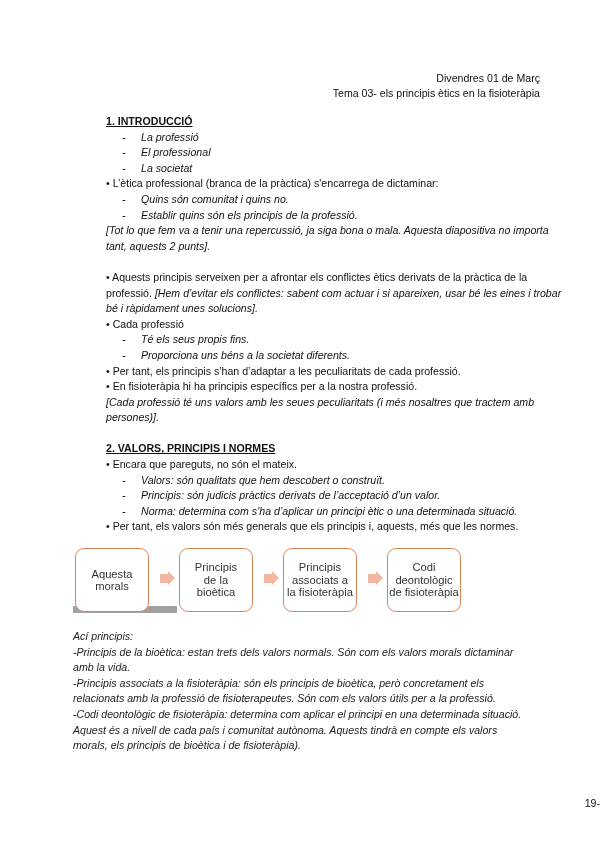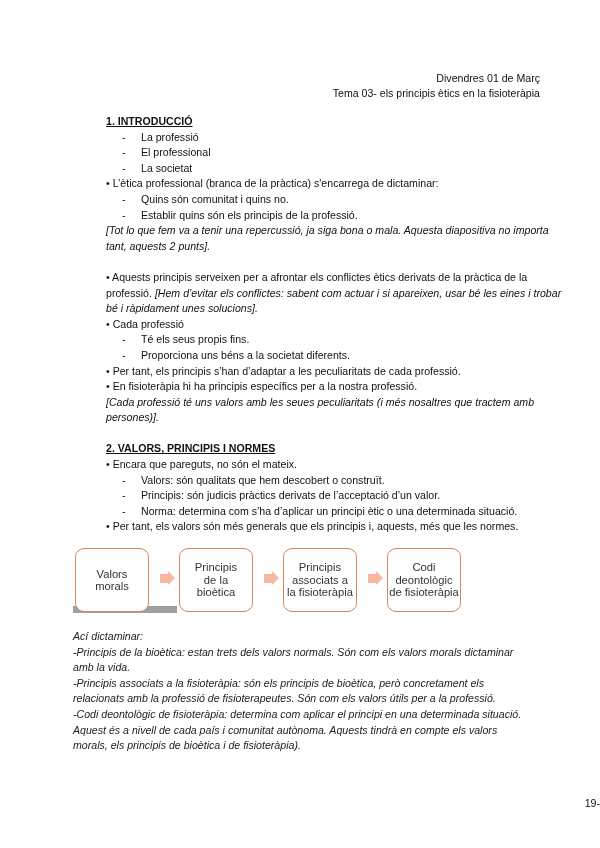--- a/index.html
+++ b/index.html
@@ -4,21 +4,21 @@
 <style>
   html, body { margin: 0; padding: 0; background: #ffffff; }
   body { width: 600px; height: 848px; position: relative; overflow: hidden;
          font-family: "Liberation Sans", sans-serif; color: #111; font-size: 10.6px; }
   .page { position: absolute; left: 0; top: 0; width: 600px; height: 848px; }
   .hdr { position: absolute; right: 60px; text-align: left; line-height: 16px; }
   .hdr1 { top: 70px; }
   .hdr2 { top: 85px; }
   .content { position: absolute; left: 73px; top: 114px; width: 460px; line-height: 15.6px; margin-left: 33px; }
   .h { font-weight: bold; text-decoration: underline; }
-  .dash { position: relative; padding-left: 35px; }
+  .dash { position: relative; padding-left: 35px; font-style: italic; }
   .dash::before { content: "-"; position: absolute; left: 16px; }
   .it { font-style: italic; }
   .gap { height: 15.6px; }
   .flow { position: absolute; left: 73px; top: 546px; width: 420px; height: 70px; }
   .shadow { position: absolute; left: 0; top: 60px; width: 104px; height: 7px; background: #a0a0a0; }
   .box { position: absolute; top: 2px; width: 72px; height: 62px; border: 1.5px solid #d8875a;
          border-radius: 9px; background: #fff; display: flex; align-items: center; justify-content: center;
          text-align: center; font-size: 11.2px; line-height: 12.4px; color: #333; }
   .arrow { position: absolute; top: 25px; width: 0; height: 0; }
   .arrow .shaft { position: absolute; left: 0; top: 3px; width: 8px; height: 9px; background: #f3b7a2; }
@@ -63,21 +63,21 @@
         <div class="dash"><span>Valors: són qualitats que hem descobert o construït.</span></div>
         <div class="dash"><span>Principis: són judicis pràctics derivats de l’acceptació d’un valor.</span></div>
         <div class="dash"><span>Norma: determina com s’ha d’aplicar un principi ètic o una determinada situació.</span></div>
         <div><span>• Per tant, els valors són més generals que els principis i, aquests, més que les normes.</span></div>
       </div>
   </div>
 
   <div class="flow">
     <div class="shadow"></div>
     <div class="box" style="left:2px">
-        <span style="width:46px;display:block">Valors morals</span>
+        <span style="width:46px;display:block">Aquesta morals</span>
       </div>
     <div class="arrow" style="left:87px">
         <div class="shaft"></div>
         <div class="head"></div>
       </div>
     <div class="box" style="left:106px">
         <span style="width:56px;display:block">Principis de la bioètica</span>
       </div>
     <div class="arrow" style="left:191px">
         <div class="shaft"></div>
@@ -89,20 +89,20 @@
     <div class="arrow" style="left:295px">
         <div class="shaft"></div>
         <div class="head"></div>
       </div>
     <div class="box" style="left:314px">
         <span style="width:70px;display:block">Codi deontològic de fisioteràpia</span>
       </div>
   </div>
 
   <div class="notes">
-    <div>Ací dictaminar:</div>
+    <div>Ací principis:</div>
     <div>-Principis de la bioètica: estan trets dels valors normals. Són com els valors morals dictaminar amb la vida.</div>
     <div>-Principis associats a la fisioteràpia: són els principis de bioètica, però concretament els relacionats amb la professió de fisioterapeutes. Són com els valors útils per a la professió.</div>
     <div>-Codi deontològic de fisioteràpia: determina com aplicar el principi en una determinada situació. Aquest és a nivell de cada país i comunitat autònoma. Aquests tindrà en compte els valors morals, els principis de bioètica i de fisioteràpia).</div>
   </div>
 
   <div class="pagenum">19-</div>
 </div>
 
 </body></html>

